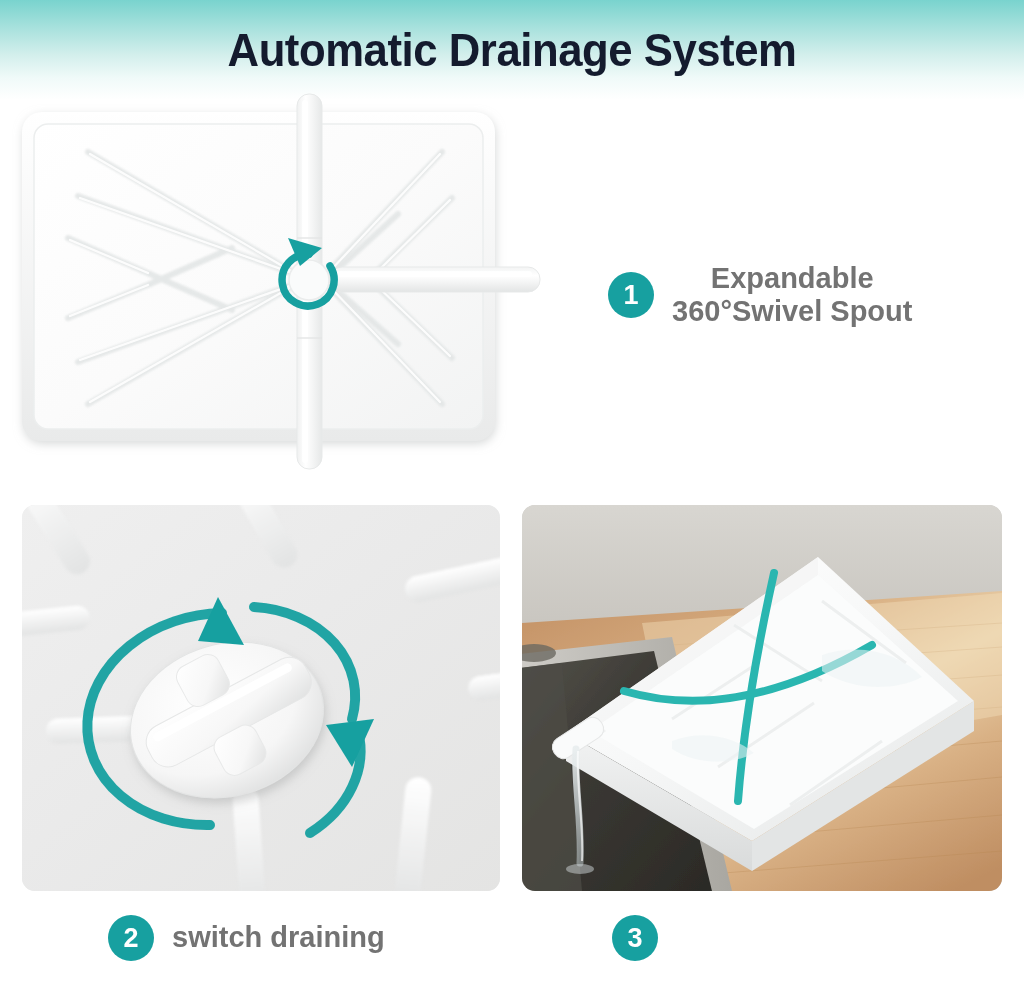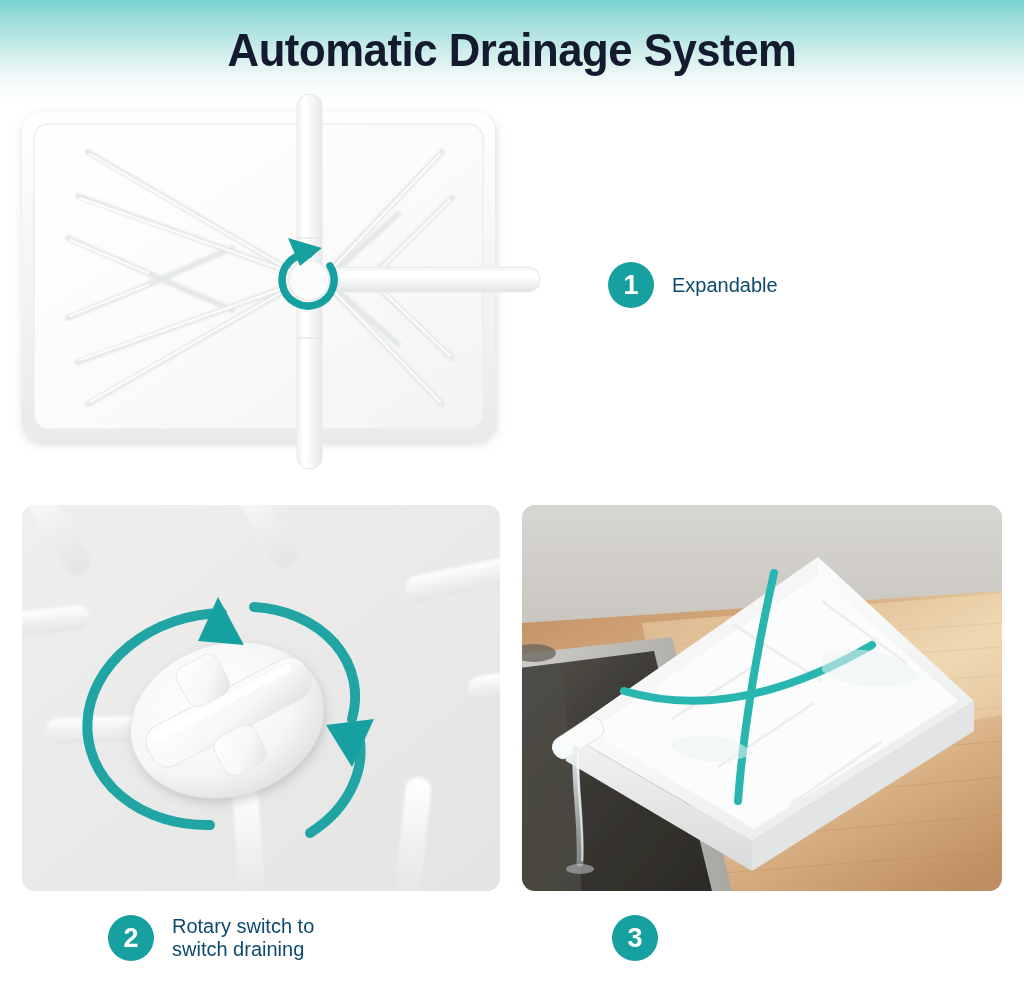--- a/index.html
+++ b/index.html
@@ -38,23 +38,23 @@
   .badge{
     width:46px; height:46px; border-radius:50%;
     background:#17a0a0; color:#ffffff;
     font-weight:bold; font-size:27px;
     display:flex; align-items:center; justify-content:center;
     flex:0 0 auto;
     font-family:"Liberation Sans", sans-serif;
   }
   .callout-text{
     margin-left:18px;
-    color:#0c4a6e;
-    font-weight:normal;
-    font-size:20px;
+    color:#737373;
+    font-weight:bold;
+    font-size:29px;
     line-height:1.14;
     white-space:nowrap;
   }
   .callout-text .l2{ display:block; }
 
   #callout-1{ left:608px; top:262px; }
   #callout-1 .callout-text{ text-align:center; }
 
   #callout-2{ left:108px; top:915px; }
   #callout-2 .callout-text{ text-align:left; }
@@ -166,20 +166,21 @@
       <path d="M 309 168 A 26 26 0 1 0 330 180" fill="none" stroke="#17a0a0" stroke-width="7.5" stroke-linecap="round"></path>
       <path d="M 288 152 L 322 162 L 300 180 Z" fill="#17a0a0"></path>
     </g>
   </svg>
 </div>
 
 <div class="callout" id="callout-1">
   <div class="badge">1</div>
   <div class="callout-text">
     <span>Expandable</span>
+    <span class="l2">360°Swivel Spout</span>
   </div>
 </div>
 
 <div class="panel" id="panel-rotary">
   <svg viewBox="0 0 478 386" preserveAspectRatio="none">
     <defs>
       <linearGradient id="p2bg" x1="0" y1="0" x2="1" y2="1">
         <stop offset="0%" stop-color="#efefef"></stop>
         <stop offset="45%" stop-color="#eaeaea"></stop>
         <stop offset="100%" stop-color="#e4e4e3"></stop>
@@ -345,20 +346,19 @@
         <path d="M 300 150 C 340 136, 380 150, 400 172 C 370 188, 326 184, 300 166 Z" fill="#eef4f5"></path>
         <path d="M 150 236 C 180 224, 214 232, 232 248 C 206 262, 170 258, 150 244 Z" fill="#eef4f5"></path>
       </g>
     </g>
   </svg>
 </div>
 
 <div class="callout" id="callout-2">
   <div class="badge">2</div>
   <div class="callout-text">
-    <span>Rotary switch to</span>
     <span class="l2">switch draining</span>
   </div>
 </div>
 
 <div class="callout" id="callout-3">
   <div class="badge">3</div>
 </div>
 
 </body></html>

